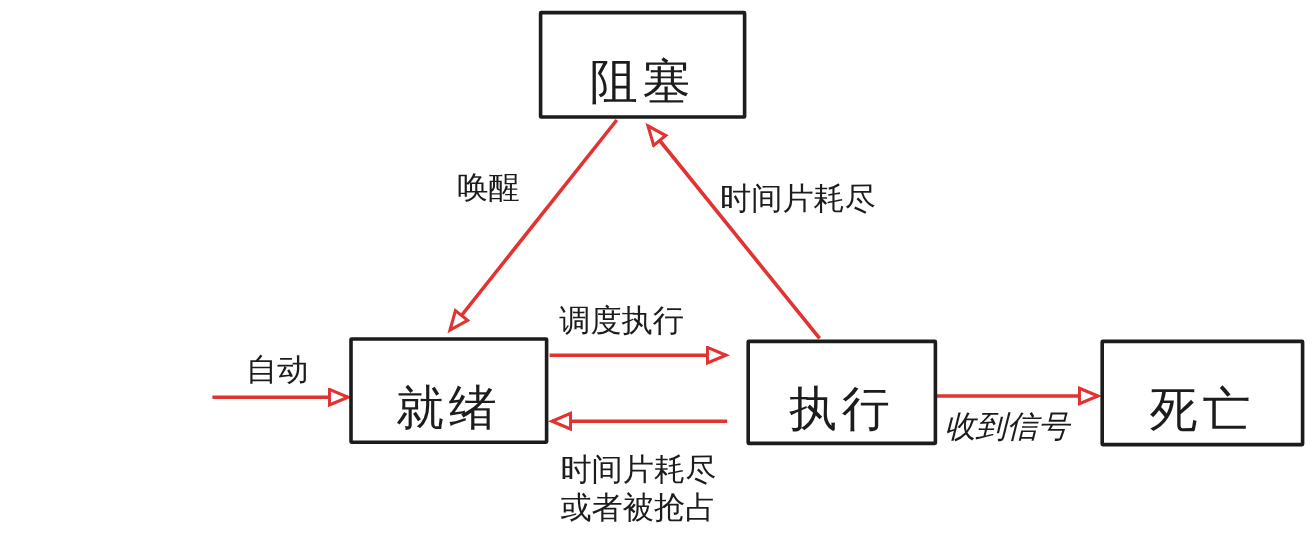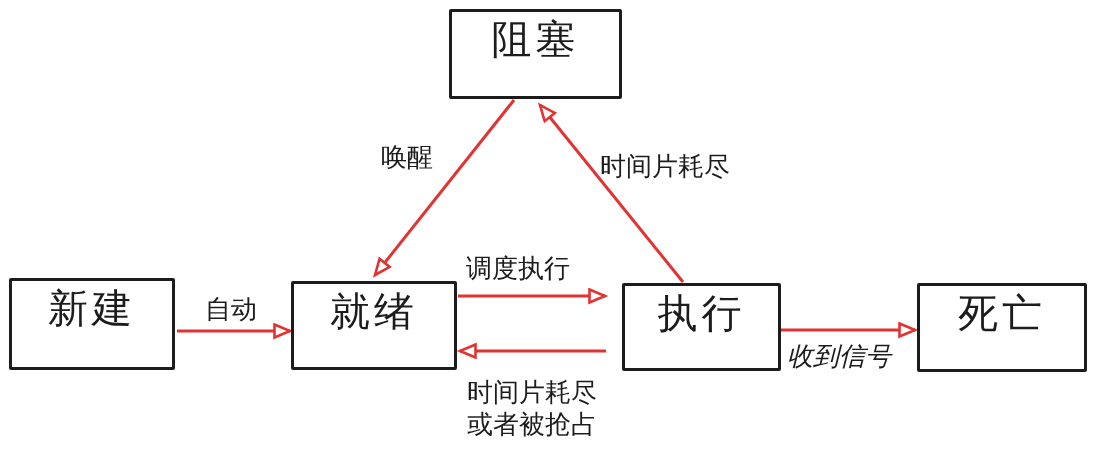--- a/index.html
+++ b/index.html
@@ -16,21 +16,21 @@
     left: 0; top: 0;
     width: 1093px; height: 452px;
   }
   .node {
     position: absolute;
     box-sizing: border-box;
     border: 3px solid #1c1c1c;
     border-radius: 2px;
     background: #ffffff;
     display: flex;
-    align-items: flex-start;
+    align-items: flex-end;
     justify-content: center;
     font-size: 40px;
     letter-spacing: 4px;
     color: #1c1c1c;
   }
   .n-blocked { left: 449px; top: 9px;   width: 173px; height: 90px; }
   .n-new     { left: 9px;   top: 278px; width: 166px; height: 92px; }
   .n-ready   { left: 291px; top: 281px; width: 166px; height: 89px; }
   .n-running { left: 622px; top: 283px; width: 159px; height: 88px; }
   .n-dead    { left: 917px; top: 283px; width: 170px; height: 89px; }
@@ -71,23 +71,20 @@
 
     <line x1="514" y1="100" x2="375" y2="275" stroke="#e23333" stroke-width="3" marker-end="url(#ah)"></line>
 
     <line x1="683" y1="282" x2="540" y2="105" stroke="#e23333" stroke-width="3" marker-end="url(#ah)"></line>
   </svg>
 
   <div class="node n-blocked">
     <span>阻塞</span>
   </div>
 
-  <div class="node n-new">
-    <span>新建</span>
-  </div>
 
   <div class="node n-ready">
     <span>就绪</span>
   </div>
 
   <div class="node n-running">
     <span>执行</span>
   </div>
 
   <div class="node n-dead">

